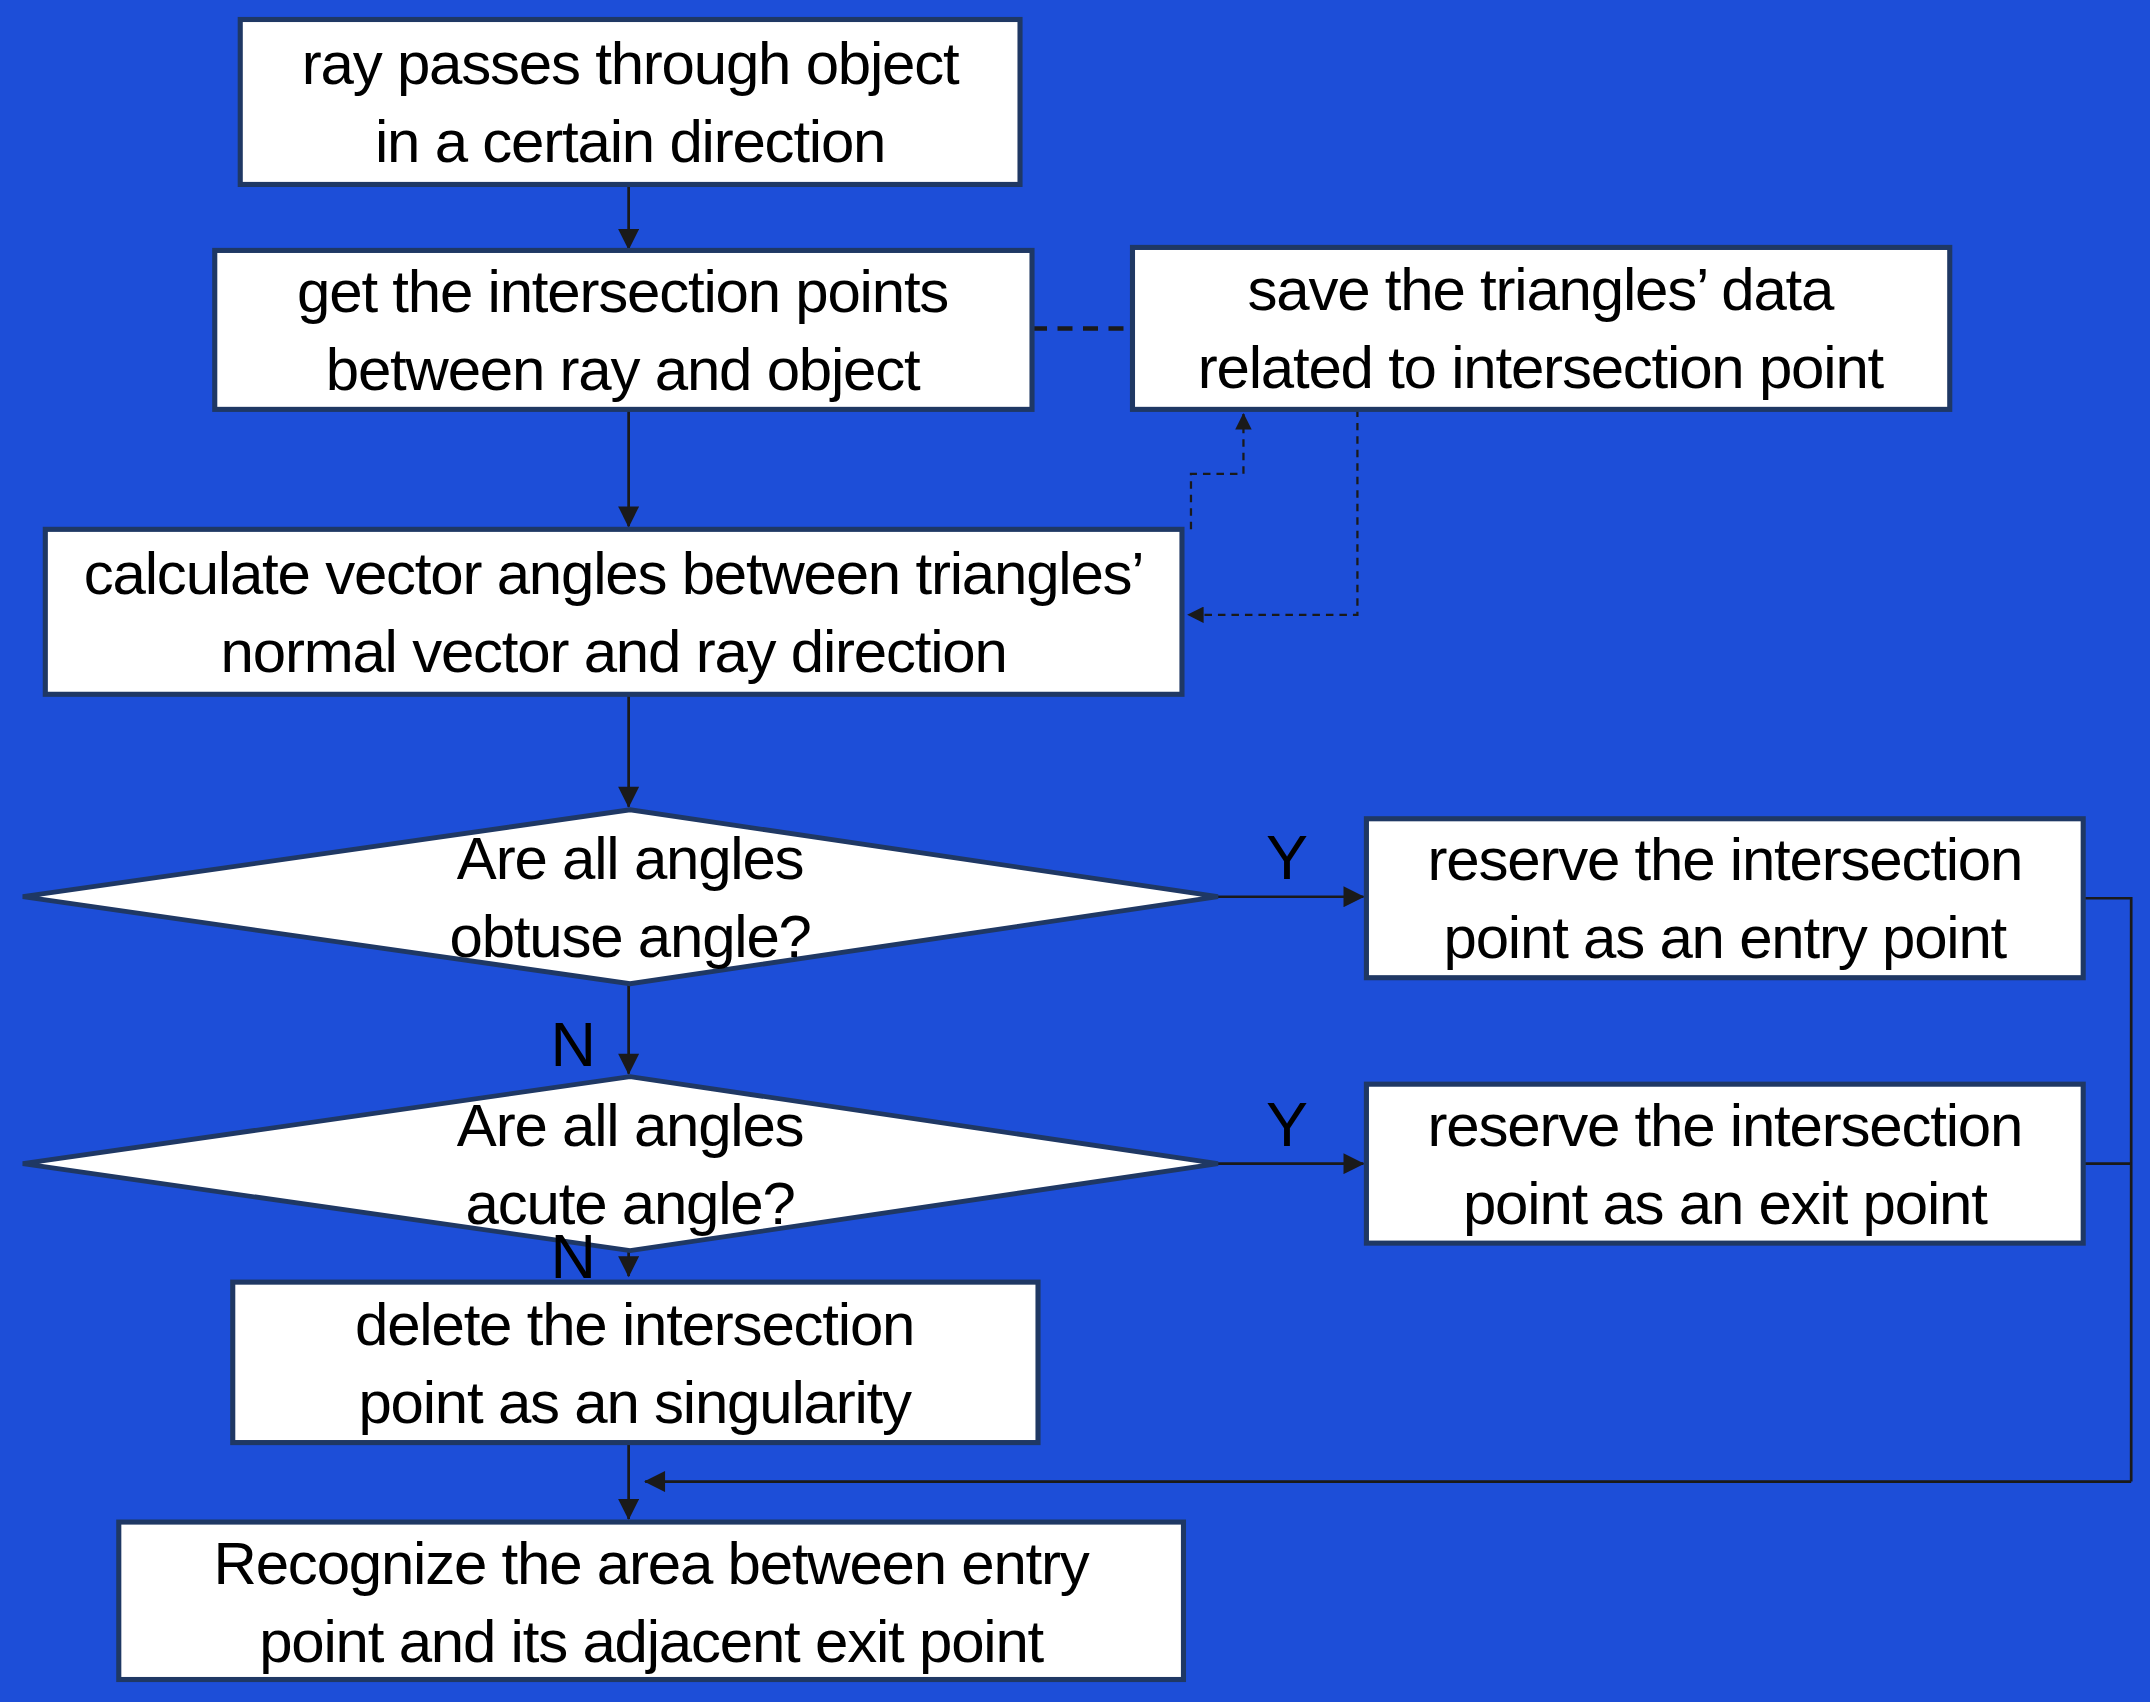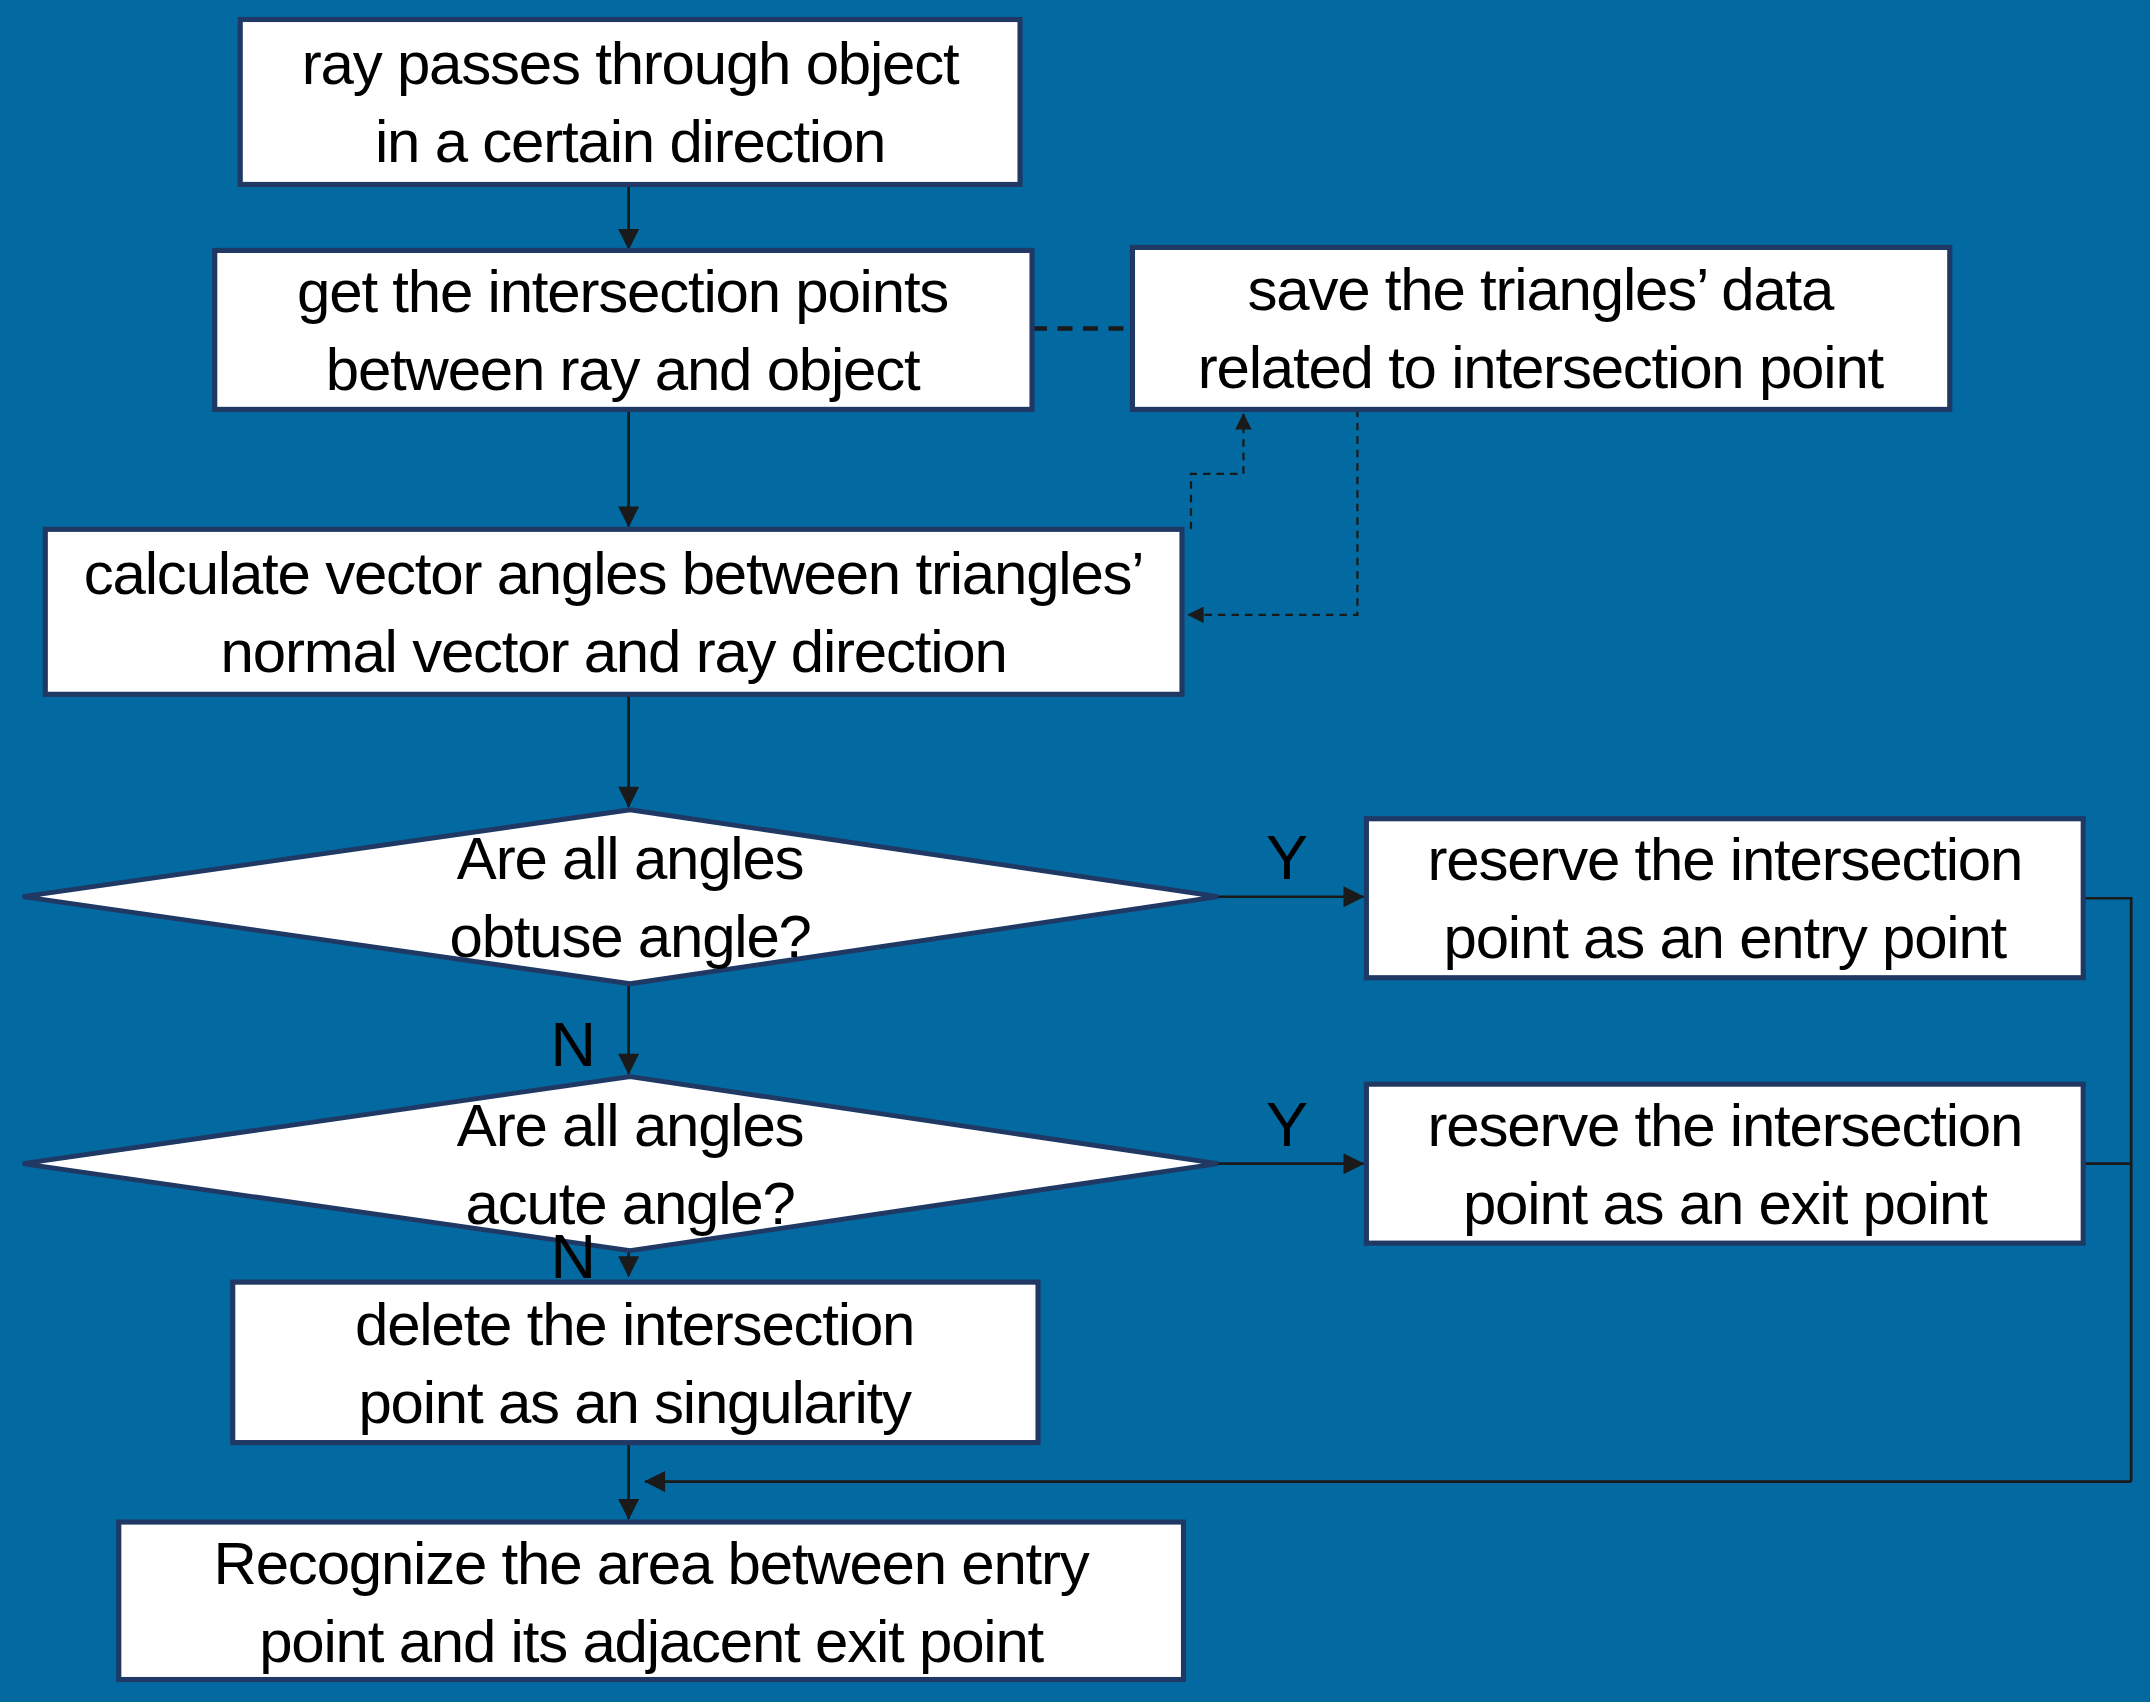--- a/index.html
+++ b/index.html
@@ -3,21 +3,21 @@
 <meta charset="utf-8">
 <style>
   html, body {
     margin: 0;
     padding: 0;
     background: #ffffff;
   }
   .stage {
     width: 2151px;
     height: 1702px;
-    background: #0369a1;
+    background: #1d4ed8;
   }
   svg { display: block; }
   .node-rect {
     fill: #ffffff;
     stroke: #1f3864;
     stroke-width: 3.4;
   }
   .node-diamond {
     fill: #ffffff;
     stroke: #1f3864;

